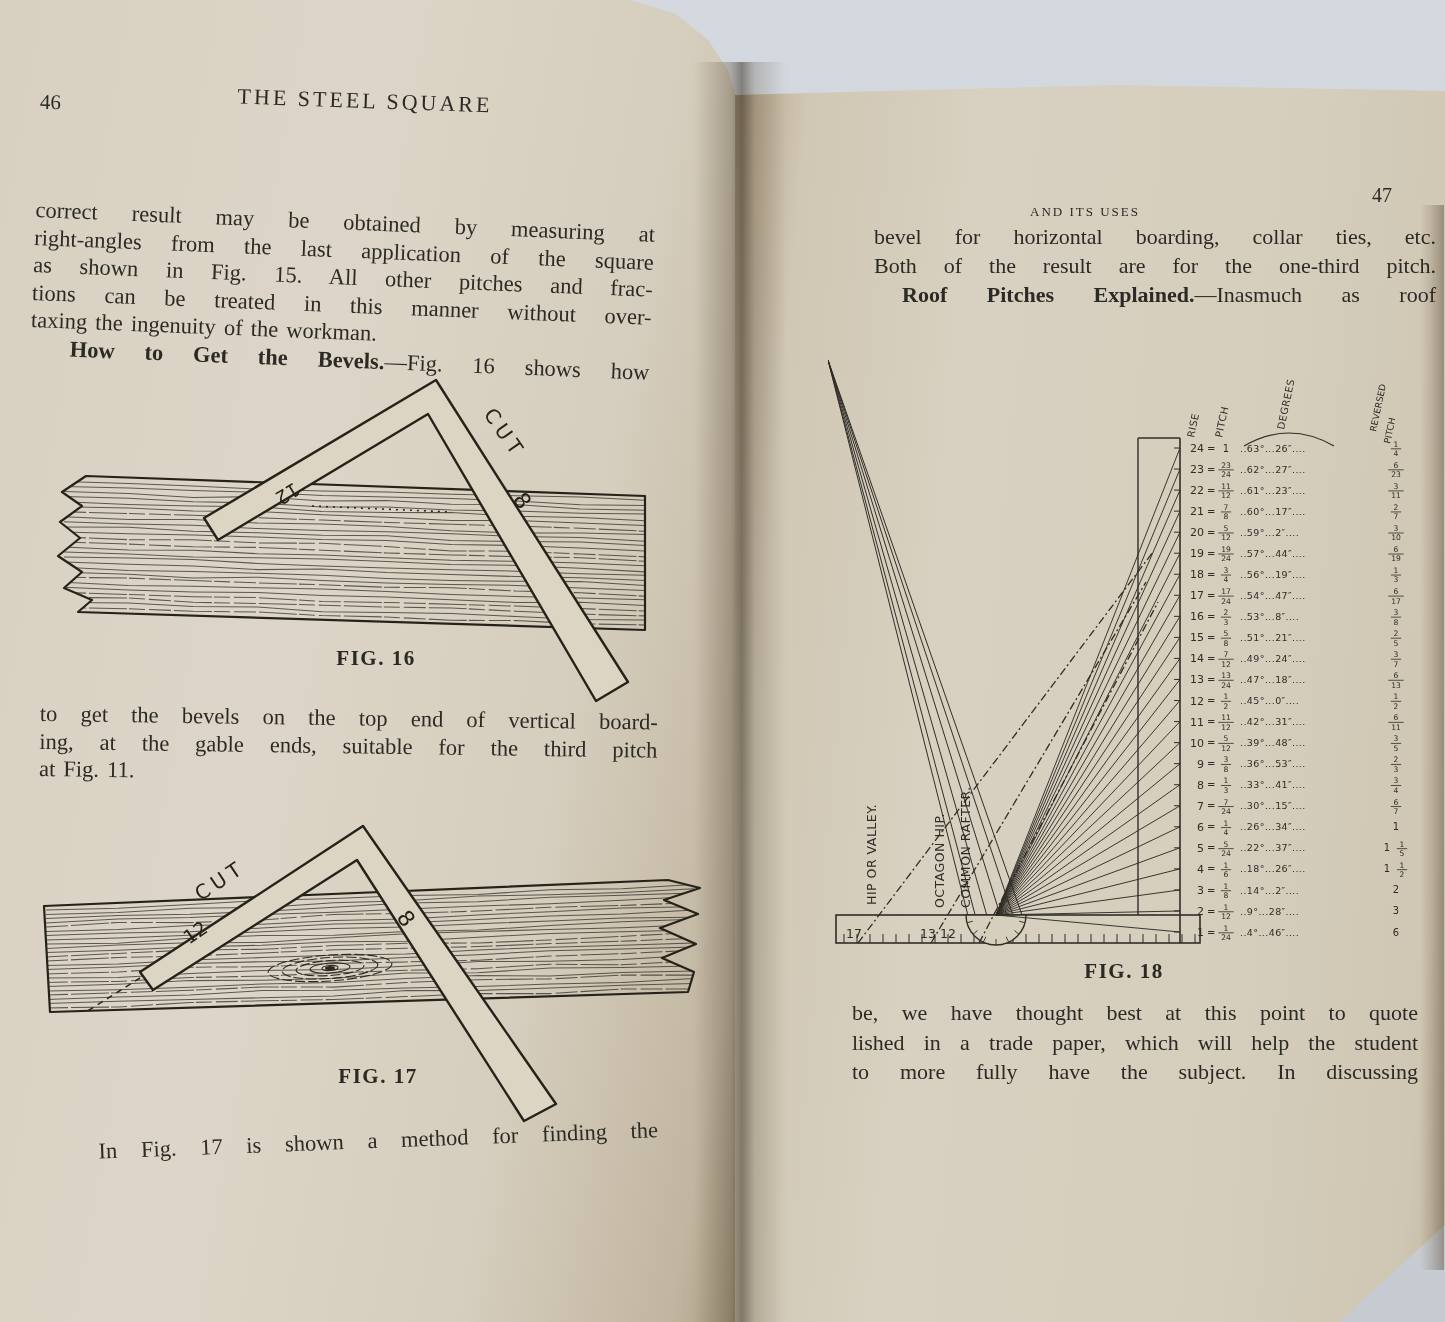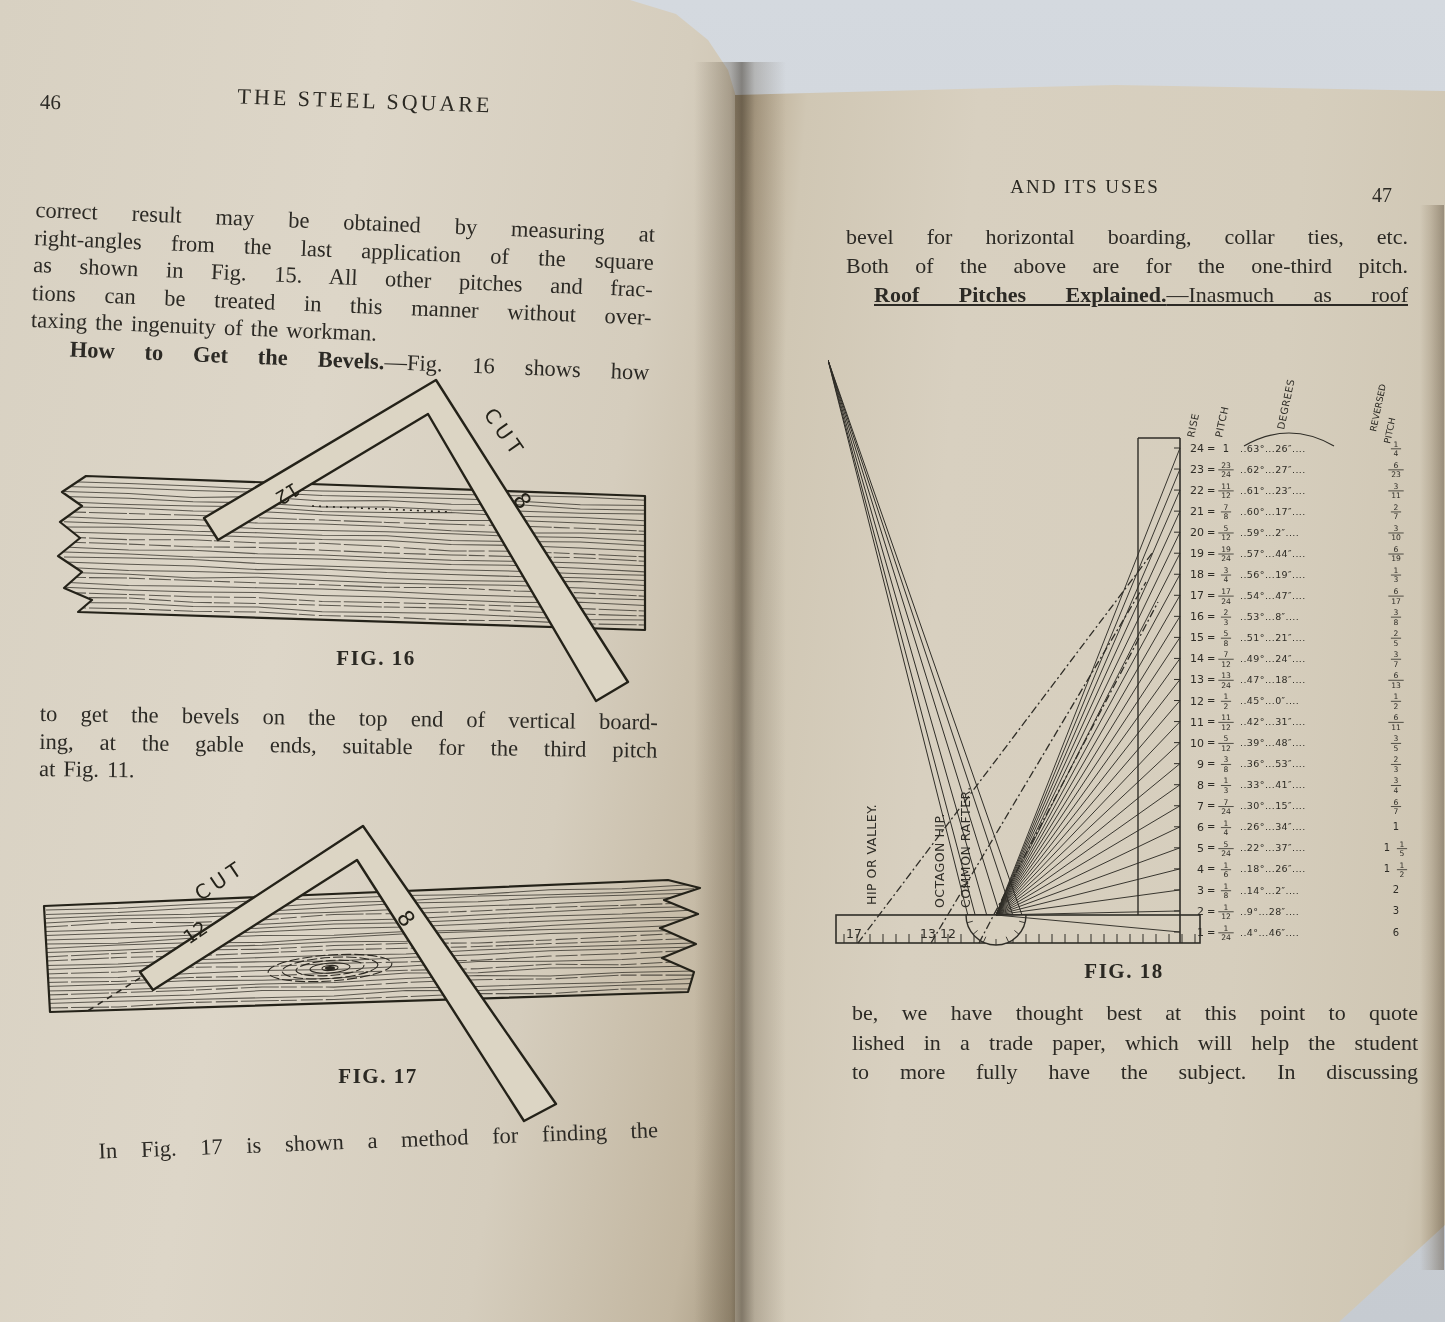--- a/index.html
+++ b/index.html
@@ -26,21 +26,21 @@
   #gutter-shadow{
     position:absolute;left:694px;top:62px;width:92px;height:1260px;
     background:linear-gradient(to right,rgba(70,56,36,0) 0%,rgba(70,56,36,.30) 40%,rgba(42,32,18,.48) 52%,rgba(70,56,36,.22) 66%,rgba(70,56,36,0) 100%);
   }
   .pagenum{position:absolute;font-size:21px;color:#2c2a25;}
   .running-head{position:absolute;font-size:22px;letter-spacing:3px;color:#2b2923;}
   .body-block{position:absolute;color:#2c2a25;font-size:22.5px;line-height:27.5px;word-spacing:2.5px;}
   .body-block .jl{text-align:justify;text-align-last:justify;}
   .body-block .nl{text-align:left;text-align-last:left;}
   .indent{text-indent:40px;}
-  .indent-sm{text-indent:28px;text-decoration:underline;}
+  .indent-sm{text-indent:28px;}
   .bold{font-weight:bold;}
   svg{position:absolute;pointer-events:none;}
   .fig-t{font-family:"DejaVu Sans", sans-serif;fill:#2e2c26;}
   .outline{fill:none;stroke:#242219;stroke-width:2.2;stroke-linejoin:round;}
   .square{fill:#dcd5c4;stroke:#242219;stroke-width:2.4;stroke-linejoin:round;}
   .grain{fill:none;stroke:#2b2821;stroke-width:1.05;opacity:.72;}
   .caption{font-family:"Liberation Serif", serif;font-weight:bold;font-size:21px;letter-spacing:1.5px;fill:#2b2923;}
   .sq-label{font-family:"DejaVu Sans", sans-serif;fill:#242219;}
 </style>
 </head>
@@ -159,26 +159,26 @@
       </g>
     <path d="M140,978 L86,1012" stroke="#2b2821" stroke-width="1.6" stroke-dasharray="6 5" fill="none"></path>
     <path class="square" d="M140,972 L363,826 L556,1104 L524,1121 L357,860 L153,990 Z"></path>
     <text class="sq-label" font-size="20" letter-spacing="5" text-anchor="middle" transform="translate(224,886) rotate(-34)">CUT</text>
     <text class="sq-label" font-size="19" text-anchor="middle" transform="translate(199,938) rotate(-34)">12</text>
     <text class="sq-label" font-size="22" text-anchor="middle" transform="translate(400,923) rotate(53)">8</text>
     <text class="caption" x="378" y="1083" text-anchor="middle">FIG. 17</text>
   </g>
 </svg>
 
-<div class="running-head" style="left:860px;top:176px;width:450px;text-align:center;font-size:19px;letter-spacing:2px;">AND ITS USES</div>
+<div class="running-head" style="left:860px;top:204px;width:450px;text-align:center;font-size:13px;letter-spacing:2px;">AND ITS USES</div>
 <div class="pagenum" style="left:1372px;top:184px;font-size:20px;">47</div>
 
-<div class="body-block" style="left:846px;top:222px;width:562px;font-size:22px;line-height:29px;">
+<div class="body-block" style="left:874px;top:222px;width:562px;font-size:22px;line-height:29px;">
   <div class="jl">bevel for horizontal boarding, collar ties, etc.</div>
-  <div class="jl">Both of the above are for the one-third pitch.</div>
+  <div class="jl">Both of the result are for the one-third pitch.</div>
   <div class="jl indent-sm"><span class="bold">Roof Pitches Explained.</span><span>—Inasmuch as roof</span></div>
 </div>
 
 <div class="body-block" style="left:852px;top:998px;width:566px;font-size:22px;line-height:29.5px;">
   <div class="jl">be, we have thought best at this point to quote</div>
   <div class="jl">lished in a trade paper, which will help the student</div>
   <div class="jl">to more fully have the subject.  In discussing</div>
 </div>
 
 <svg id="fig18-svg" style="left:828px;top:360px;" width="614" height="652" viewBox="0 0 614 652">

